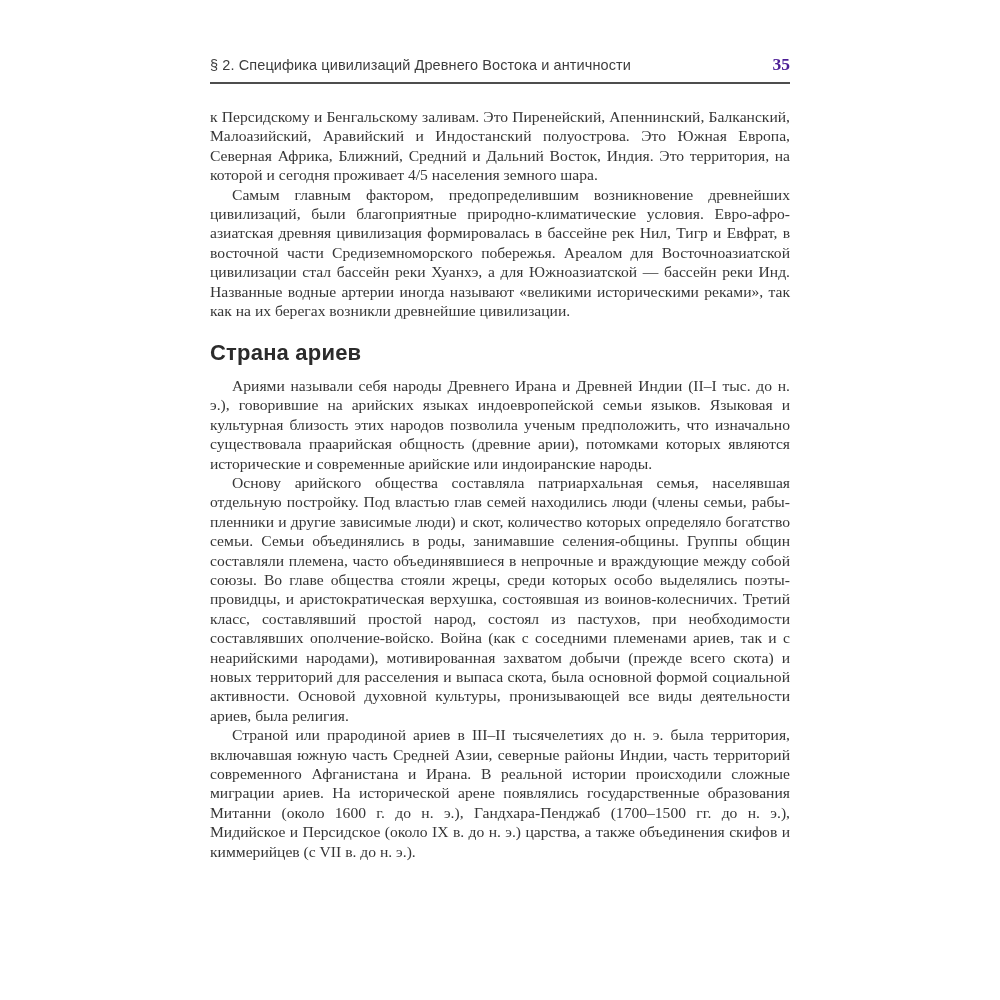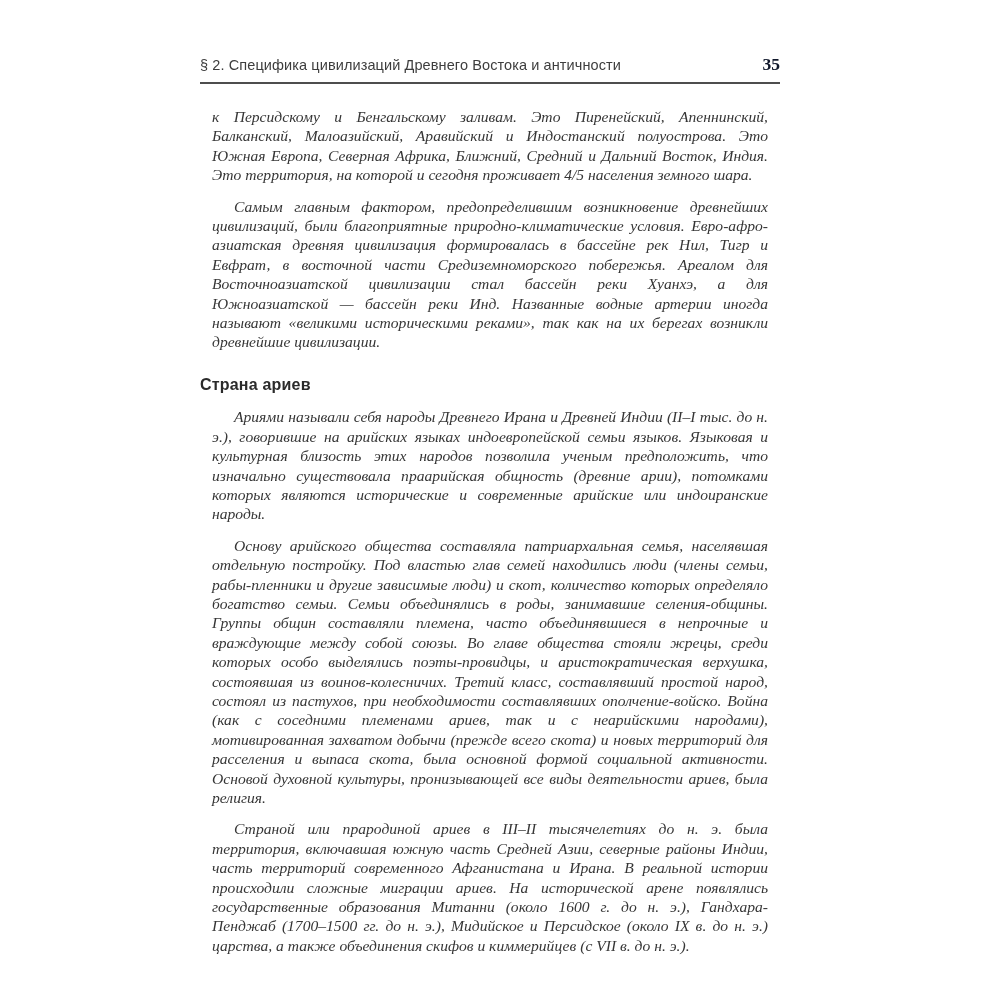--- a/index.html
+++ b/index.html
@@ -9,63 +9,62 @@
   }
   .page {
     position: relative;
     width: 1000px;
     height: 1000px;
     background: #ffffff;
     overflow: hidden;
   }
   .content-column {
     position: absolute;
-    left: 200px;
+    left: 210px;
     top: 54px;
     width: 580px;
   }
   .running-header {
     display: flex;
     justify-content: space-between;
     align-items: baseline;
     border-bottom: 2px solid #4e4e4e;
     padding-bottom: 7px;
   }
   .running-title {
     font-family: "Liberation Sans", "DejaVu Sans", sans-serif;
     font-size: 14.5px;
     color: #3d3d3d;
     letter-spacing: 0.1px;
   }
   .page-number {
     font-family: "Liberation Serif", "DejaVu Serif", serif;
     font-size: 17.5px;
     font-weight: bold;
-    color: #0f172a;
+    color: #4c1d95;
     text-align: center;
   }
   .body-text {
     margin-top: 23px;
     font-family: "Liberation Serif", "DejaVu Serif", serif;
     font-size: 15.6px;
     line-height: 19.4px;
     color: #363636;
     text-align: justify;
   }
   .body-text p {
-    margin: 12px;
+    margin: 0;
     padding: 0;
-    font-style: italic;
   }
   .body-text p.indent {
     text-indent: 22px;
   }
   .section-heading {
     font-family: "Liberation Sans", "DejaVu Sans", sans-serif;
-    font-size: 16px;
+    font-size: 22px;
     font-weight: bold;
     color: #2b2b2b;
     margin: 23px 0 13px 0;
     letter-spacing: 0.2px;
     text-align: left;
     text-indent: 0;
   }
 </style>
 </head>
 <body>

